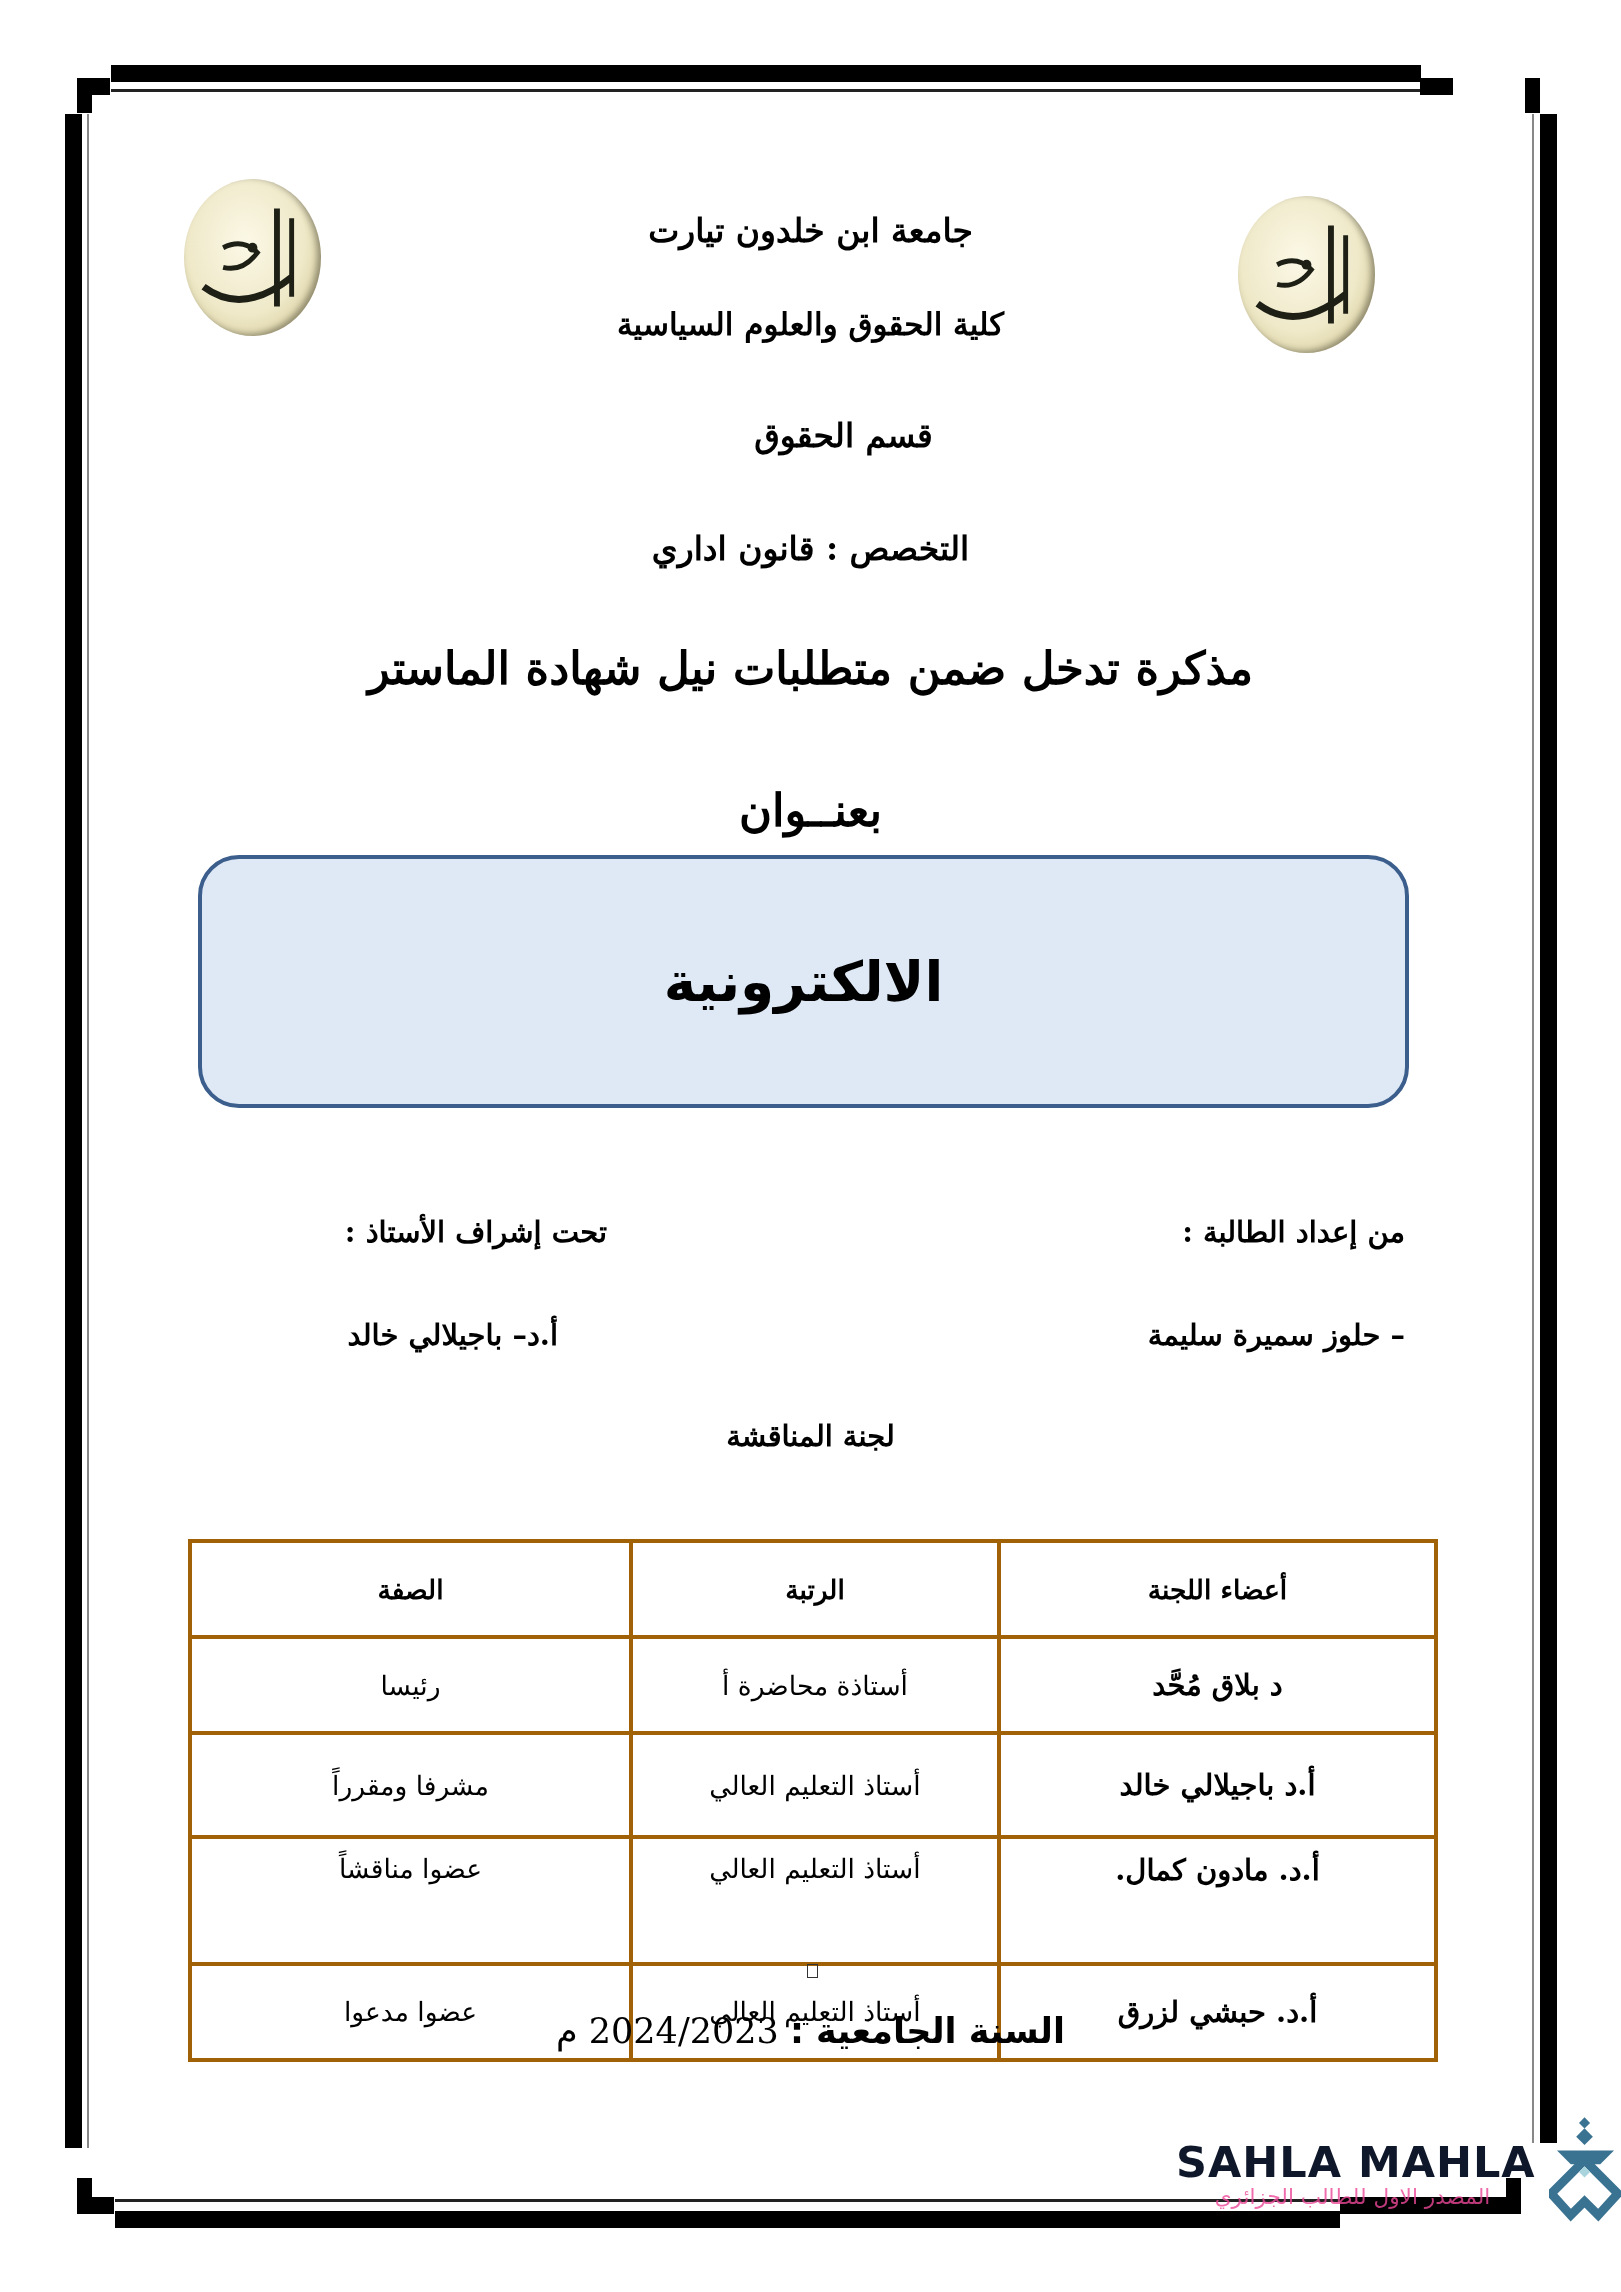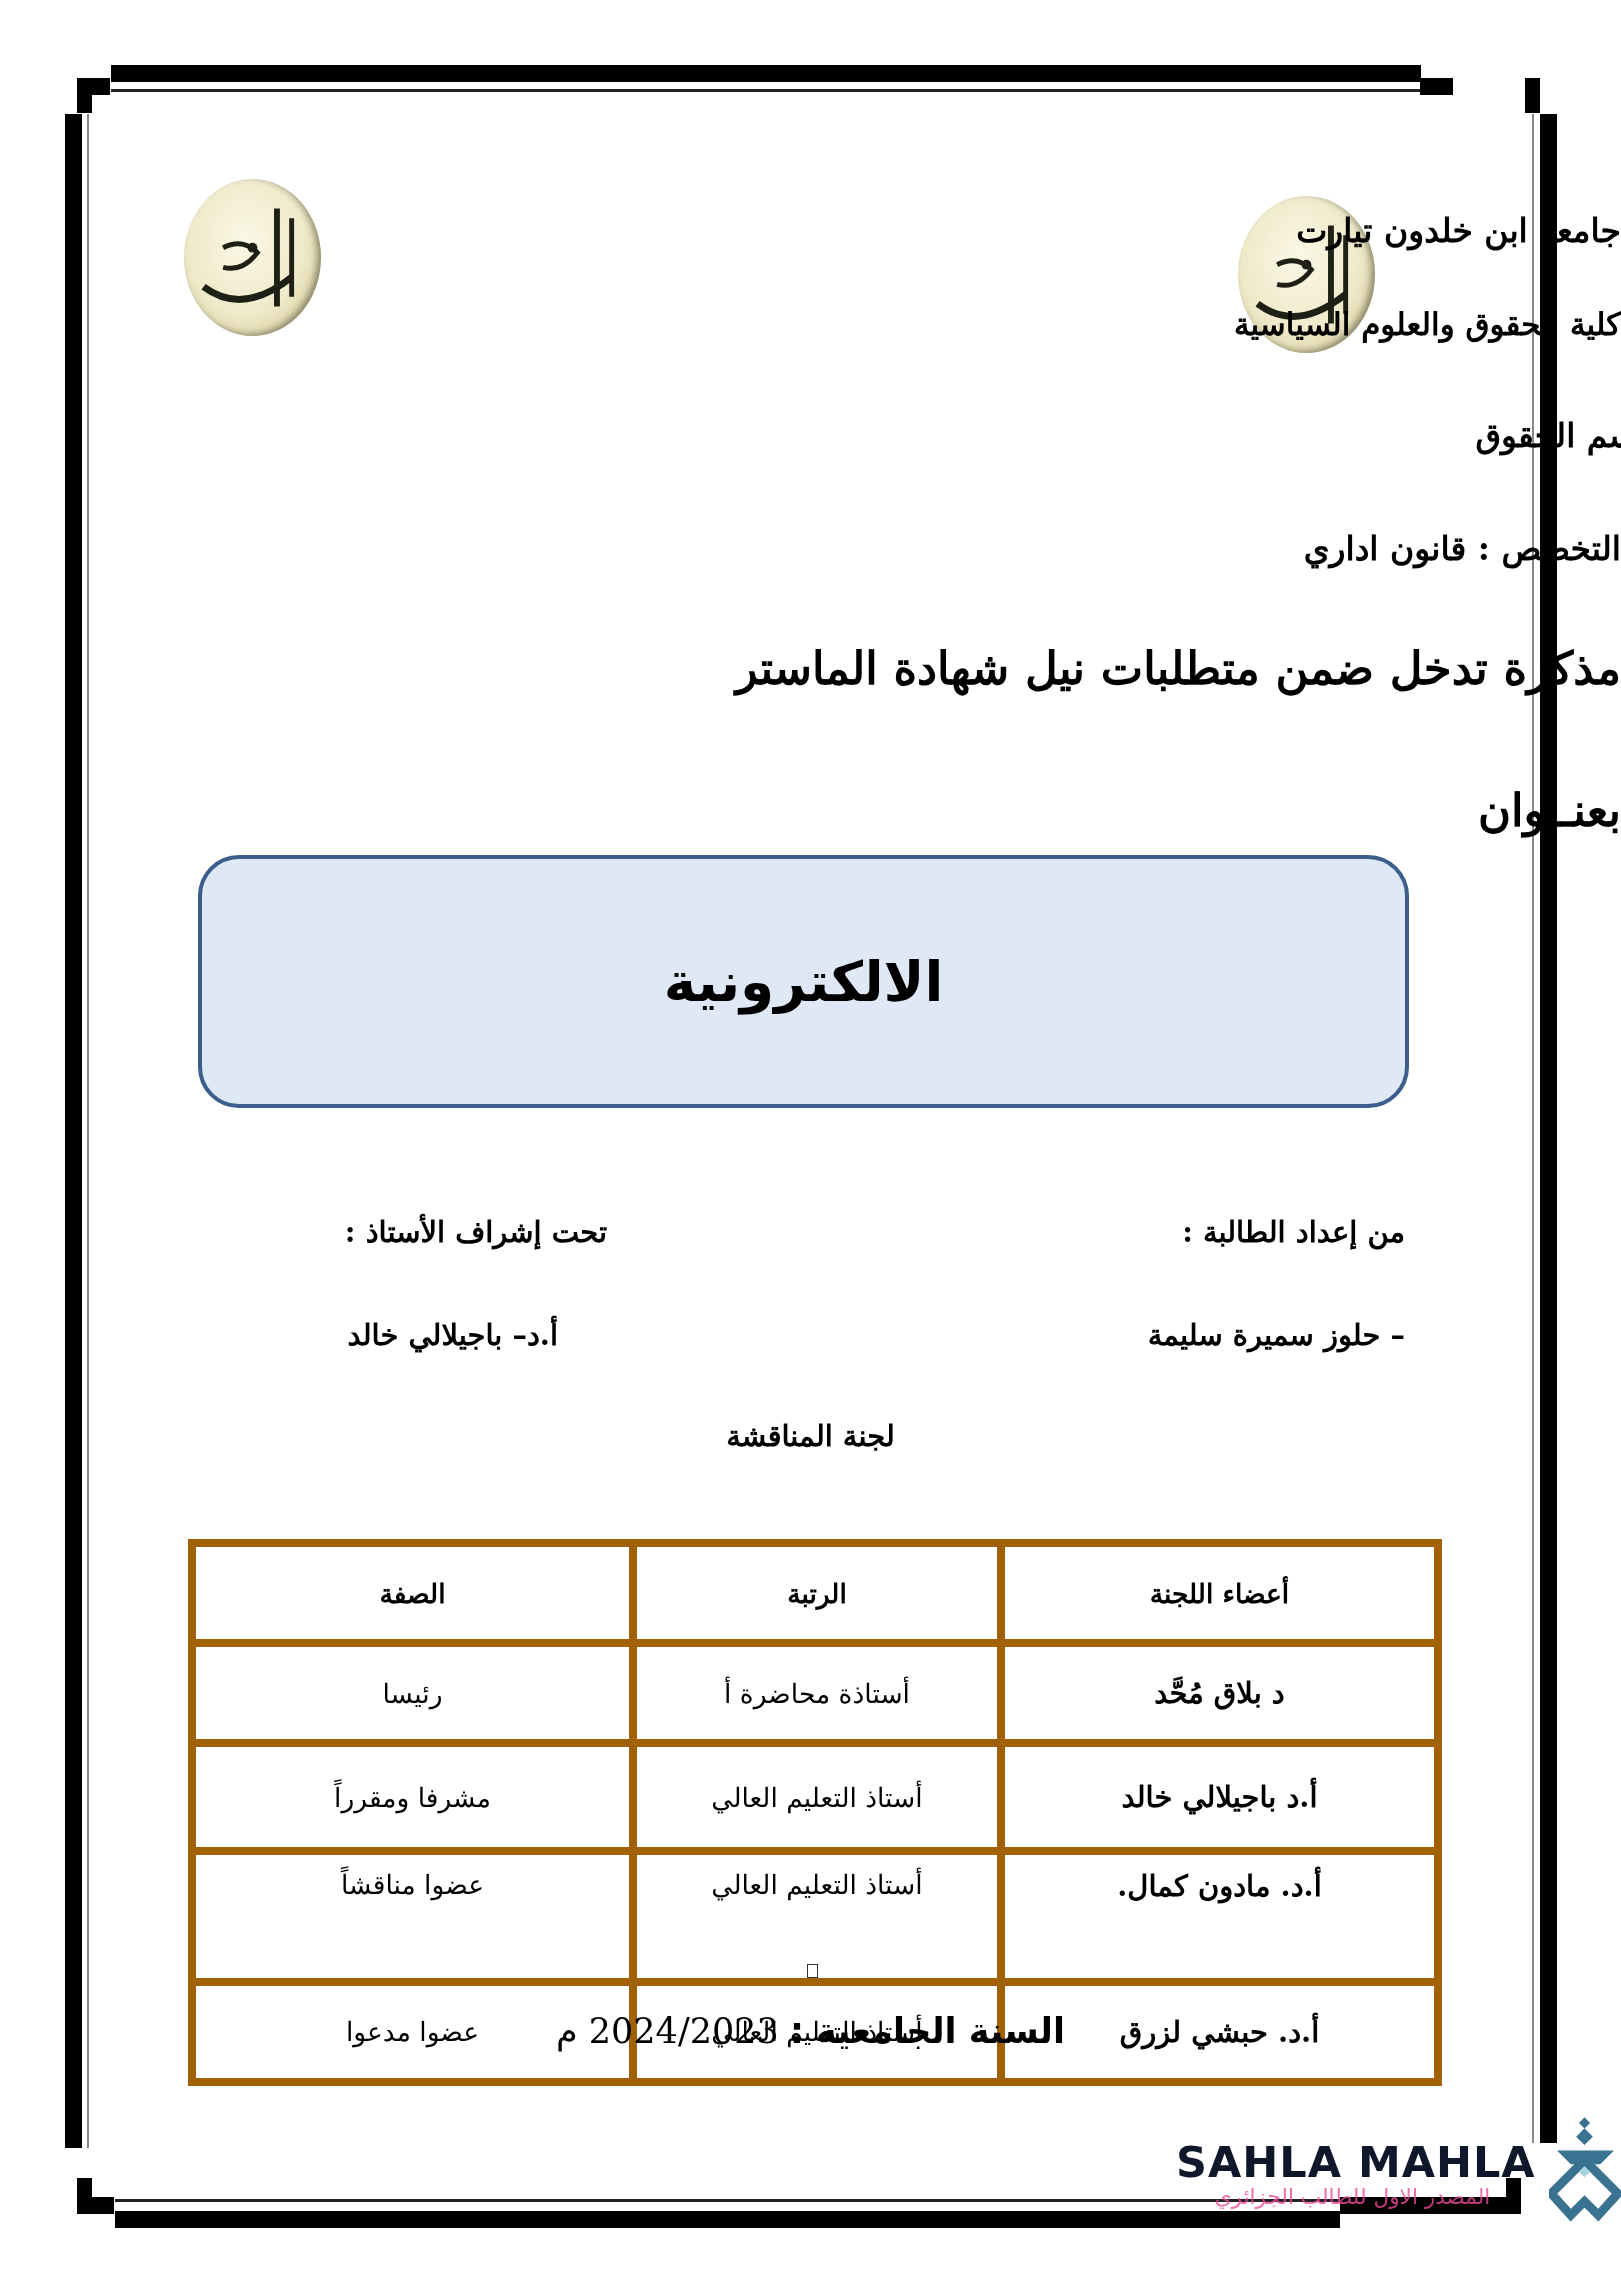--- a/index.html
+++ b/index.html
@@ -17,21 +17,21 @@
     
     .logo {
       position: absolute; width: 137px; height: 157px; border-radius: 50%;
       background: radial-gradient(ellipse at 45% 40%, #fbf8e6 0%, #efe9c9 55%, #d9cf9f 80%, #2c2c20 96%);
       box-shadow: inset -3.9px -2px 5.9px rgba(0,0,0,0.35);
       overflow: hidden;
     }
     .logo svg { position: absolute; left: 0; top: 0; }
 
     .center-text {
-      position: absolute; left: 0; width: 1621px; text-align: right; direction: rtl;
+      position: absolute; left: 0; width: 1621px; text-align: center; direction: rtl;
       font-weight: bold;
     }
     .h-univ { top: 211px; font-size: 33px; }
     .h-fac  { top: 306px; font-size: 31px; }
     .h-dep  { top: 416px; font-size: 33px; margin-left: 33px; }
     .h-spec { top: 529px; font-size: 33px; }
     .h-memo { top: 642px; font-size: 45px; }
     .h-title-label { top: 784px; font-size: 45px; }
 
     .title-box {
@@ -51,21 +51,21 @@
     .sup-label  { right: 1014px; top: 1215px; }
     .prep-name  { right: 216px; top: 1318px; }
     .sup-name   { right: 1063px; top: 1318px; }
     .committee-label { position: absolute; left: 0; width: 1621px; text-align: center; top: 1419px; font-size: 29px; font-weight: bold; direction: rtl; }
 
     table.jury {
       position: absolute; left: 188px; top: 1539px; width: 1246px;
       border-collapse: collapse; direction: rtl; table-layout: fixed;
     }
     table.jury td, table.jury th {
-      border: 8px solid #a16207; text-align: center; font-size: 26.5px;
+      border: 4px solid #a16207; text-align: center; font-size: 26.5px;
       padding: 8px;
       margin-top: 8px;
     }
     table.jury th { font-weight: bold; height: 76px; }
     table.jury td.name { font-weight: bold; font-size: 29px; }
     table.jury tr.r1 td { height: 76px; }
     table.jury tr.r2 td { height: 84px; }
     table.jury tr.r3 td { height: 101px; vertical-align: top; padding-top: 13.7px; }
     table.jury tr.r4 td { height: 76px; }
 

